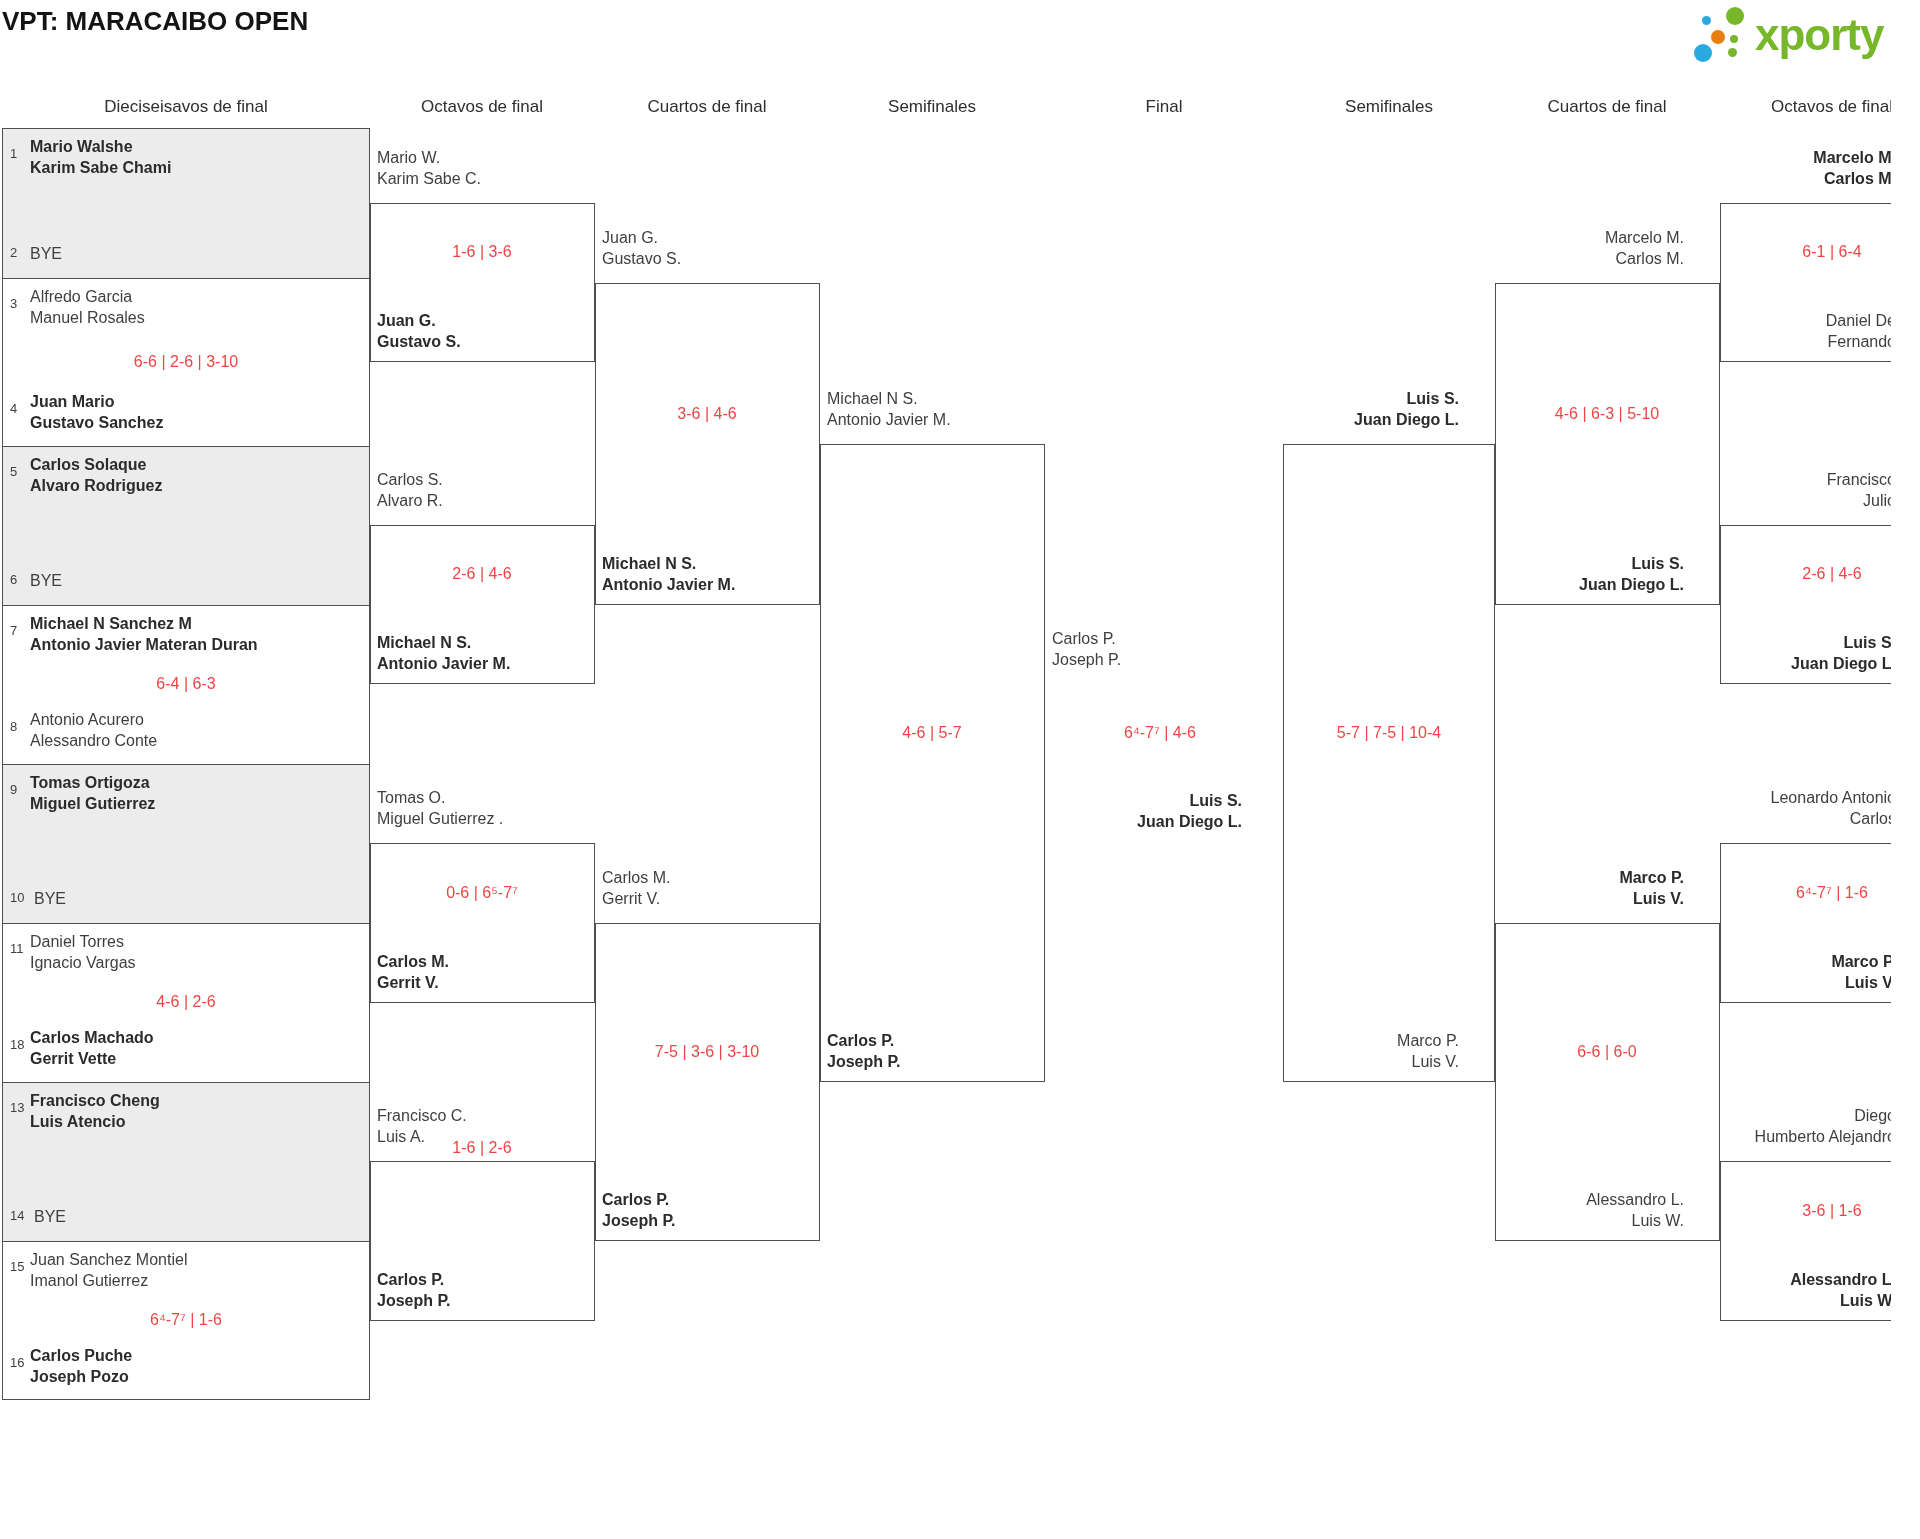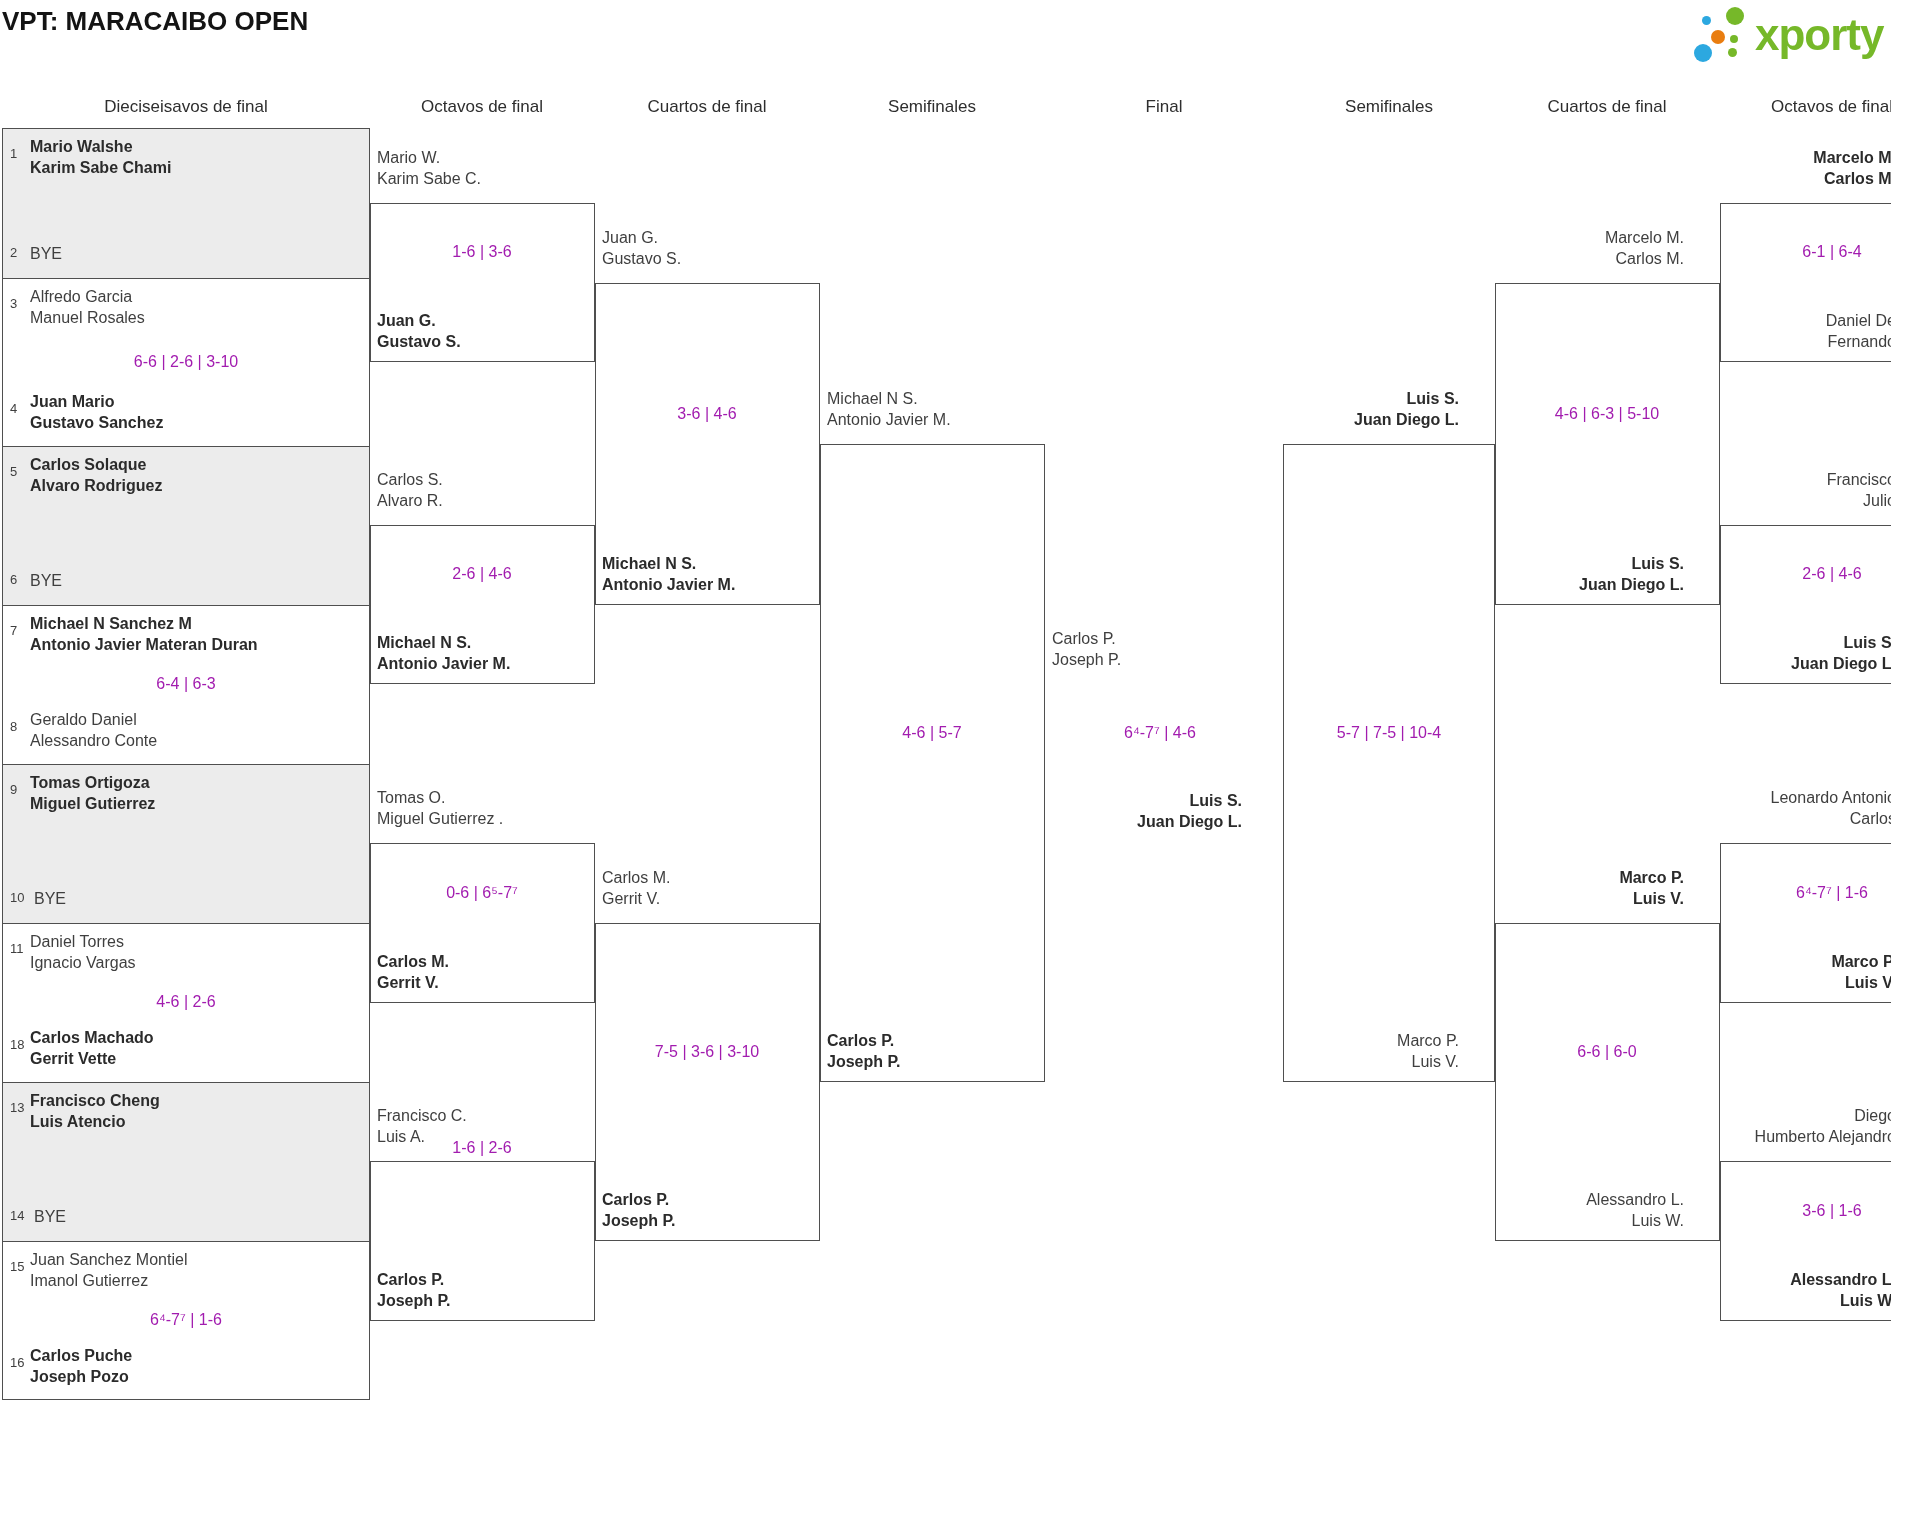--- a/index.html
+++ b/index.html
@@ -9,21 +9,21 @@
   .hdr{position:absolute;top:97px;width:200px;text-align:center;font-size:17px;color:#2e2e2e;white-space:nowrap;}
   .r1wrap{position:absolute;left:2px;top:128px;width:368px;border:1px solid #4f4f4f;box-sizing:border-box;}
   .r1row{border-bottom:1px solid #4f4f4f;box-sizing:border-box;}
   .r1row:last-child{border-bottom:none;}
   .gray{background:#ececec;}
   .white{background:#ffffff;}
   .mbox{position:absolute;border:1px solid #4f4f4f;box-sizing:border-box;background:transparent;}
   .lbl{position:absolute;font-size:16px;line-height:21px;white-space:nowrap;color:#3f3f3f;}
   .b{font-weight:700;color:#2b2b2b;}
   .ra{text-align:right;}
-  .score{position:absolute;width:200px;text-align:center;font-size:16px;line-height:20px;white-space:nowrap;color:#a21caf;}
+  .score{position:absolute;width:200px;text-align:center;font-size:16px;line-height:20px;white-space:nowrap;color:#ef4444;}
   .seed{position:absolute;font-size:13px;color:#3f3f3f;line-height:16px;}
   .dot{position:absolute;border-radius:50%;}
   .brand{position:absolute;font-size:44px;font-weight:700;letter-spacing:-1px;}
 </style>
 </head>
 <body>
 
 <div id="stage">
 
   <div class="title-line" style="top:6px">VPT: MARACAIBO OPEN</div>
@@ -87,21 +87,21 @@
   <div class="lbl" style="left:30px;top:570px">BYE</div>
 
   <div class="seed" style="left:10px;top:623px">7</div>
   <div class="lbl b" style="left:30px;top:613px">
       <div>Michael N Sanchez M</div>
       <div>Antonio Javier Materan Duran</div>
     </div>
   <div class="score" style="left:86px;top:674px">6-4 | 6-3</div>
   <div class="seed" style="left:10px;top:719px">8</div>
   <div class="lbl" style="left:30px;top:709px">
-      <div>Geraldo Daniel</div>
+      <div>Antonio Acurero</div>
       <div>Alessandro Conte</div>
     </div>
 
   <div class="seed" style="left:10px;top:782px">9</div>
   <div class="lbl b" style="left:30px;top:772px">
       <div>Tomas Ortigoza</div>
       <div>Miguel Gutierrez</div>
     </div>
   <div class="seed" style="left:10px;top:890px">10</div>
   <div class="lbl" style="left:34px;top:888px">BYE</div>

